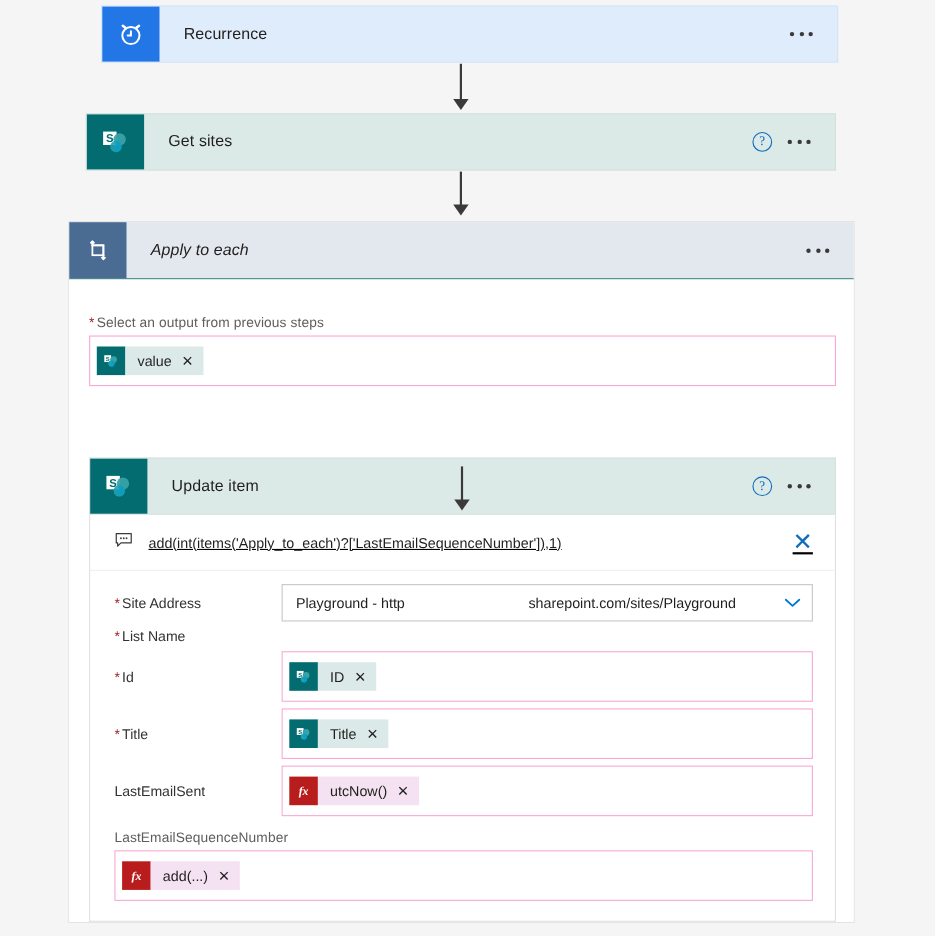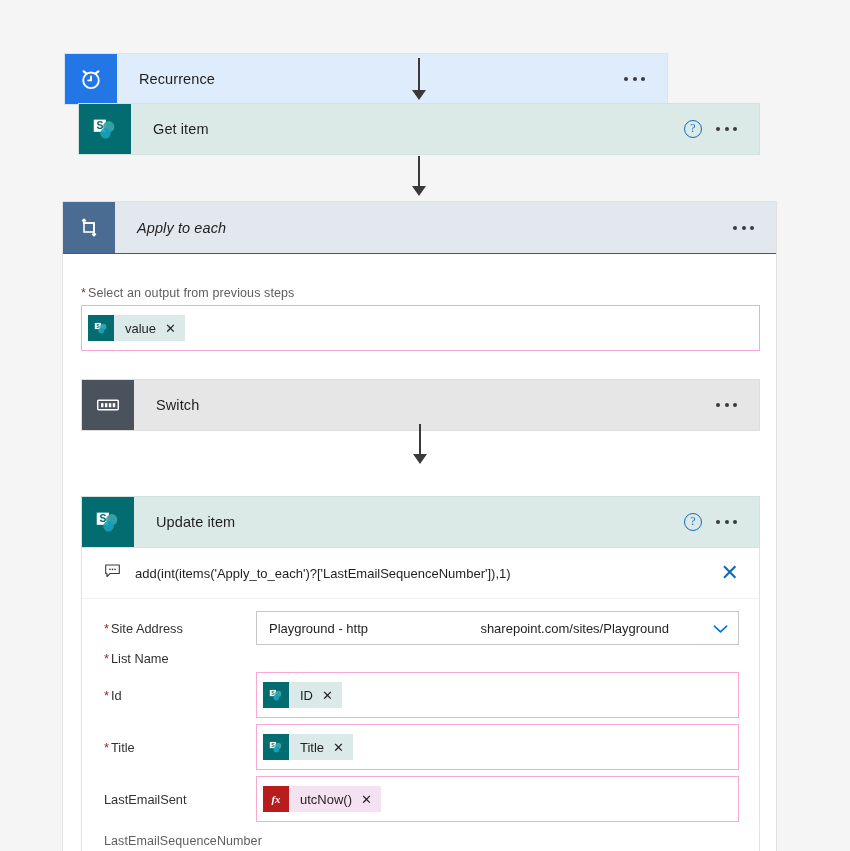--- a/index.html
+++ b/index.html
@@ -108,20 +108,21 @@
     font-family: "Liberation Sans", sans-serif; line-height: 1;
   }
 
   
   .update-body { background: #fff; border: 1px solid #e1e1e1; border-top: none; }
   .expr-row {
     display: flex; align-items: center;
     padding: 14px 20px 14px 22px;
     border-bottom: 1px solid #f0f0f0;
     gap: 14px;
+    text-decoration: underline;
   }
   .expr-text { flex: 1; font-size: 13px; color: #201f1e; }
   .expr-close { color: #0f6cbd; font-size: 22px; cursor: pointer; line-height: 1; font-weight: 300; }
 
   .form-row { display: flex; align-items: center; padding: 0 20px 0 22px; margin-bottom: 6px; }
   .form-row .lbl { width: 152px; min-width: 152px; font-size: 12.8px; color: #323130; }
   .form-row .ctl { flex: 1; }
 
   .select-box {
     border: 1px solid #c8c6c4; background: #fff; height: 34px;
@@ -132,21 +133,21 @@
   .select-box .val-right { flex: 1; text-align: right; padding-right: 12px; overflow: hidden; white-space: nowrap; }
   .chev { color: #0078d4; font-size: 15px; line-height: 1; }
 
   .fullrow { padding: 0 20px 0 22px; }
 </style>
 </head>
 <body>
 
 <div class="canvas">
 
-  <div class="card tint-recurrence" style="position:absolute;left:64px;top:5px;width:604px;margin-top:48px;">
+  <div class="card tint-recurrence" style="position:absolute;left:92px;top:5px;width:670px;">
     <div class="icon-tile tile-blue">
       <svg width="26" height="26" viewBox="0 0 24 24" fill="none" stroke="#ffffff" stroke-width="1.7">
         <circle cx="12" cy="13.2" r="7.2"></circle>
         <path d="M12 9.6 V13.2 H9.3" stroke-linecap="round"></path>
         <path d="M5.2 5.0 L7.6 6.9" stroke-linecap="round" stroke-width="2.1"></path>
         <path d="M18.8 5.0 L16.4 6.9" stroke-linecap="round" stroke-width="2.1"></path>
       </svg>
     </div>
     <div class="card-title">Recurrence</div>
     <div class="card-actions">
@@ -164,21 +165,21 @@
   <div class="card tint-sharepoint" style="position:absolute;left:78px;top:103px;width:682px;">
     <div class="icon-tile tile-teal">
       <svg width="30" height="30" viewBox="0 0 32 32">
         <rect x="4" y="6" width="13" height="13" fill="#ffffff"></rect>
         <text x="10.5" y="16.5" font-size="11" font-family="Liberation Sans, sans-serif" font-weight="bold" fill="#036c70" text-anchor="middle">S</text>
         <circle cx="20" cy="13.5" r="6" fill="#37a3a8" opacity="0.95"></circle>
         <circle cx="16.5" cy="20.5" r="5.6" fill="#1ea2b5" opacity="0.9"></circle>
         <path d="M16.5 15 A5.6 5.6 0 0 1 16.5 26 Z" fill="#0c9ec4" opacity="0.85"></path>
       </svg>
     </div>
-    <div class="card-title">Get item</div>
+    <div class="card-title">Get sites</div>
     <div class="card-actions">
       <div class="help-icon">?</div>
       <div class="ellipsis">
           <i></i>
           <i></i>
           <i></i>
         </div>
     </div>
   </div>
 
@@ -228,39 +229,20 @@
               </svg>
             </span>
             <span class="tok-text">
               <span>value</span>
               <span class="tok-x">✕</span>
             </span>
           </span>
         </div>
       </div>
 
-      <div class="card tint-switch" style="margin:28px 18px 0 18px;width:679px;">
-        <div class="icon-tile tile-slate">
-          <svg width="28" height="24" viewBox="0 0 30 22">
-            <rect x="4" y="6" width="22" height="10" rx="1" fill="none" stroke="#ffffff" stroke-width="1.6"></rect>
-            <rect x="7.5" y="9" width="2.6" height="4.4" fill="#ffffff"></rect>
-            <rect x="11.7" y="9" width="2.6" height="4.4" fill="#ffffff"></rect>
-            <rect x="15.9" y="9" width="2.6" height="4.4" fill="#ffffff"></rect>
-            <rect x="20.1" y="9" width="2.6" height="4.4" fill="#ffffff"></rect>
-          </svg>
-        </div>
-        <div class="card-title">Switch</div>
-        <div class="card-actions">
-          <div class="ellipsis">
-              <i></i>
-              <i></i>
-              <i></i>
-            </div>
-        </div>
-      </div>
 
       <div class="connector" style="left:356px;top:222px;height:32px;"></div>
       <div class="arrowhead" style="left:350px;top:252px;"></div>
 
       <div style="margin:65px 18px 0 18px;width:679px;">
         <div class="card tint-sharepoint" style="width:100%;">
           <div class="icon-tile tile-teal">
             <svg width="30" height="30" viewBox="0 0 32 32">
               <rect x="4" y="6" width="13" height="13" fill="#ffffff"></rect>
               <text x="10.5" y="16.5" font-size="11" font-family="Liberation Sans, sans-serif" font-weight="bold" fill="#036c70" text-anchor="middle">S</text>

